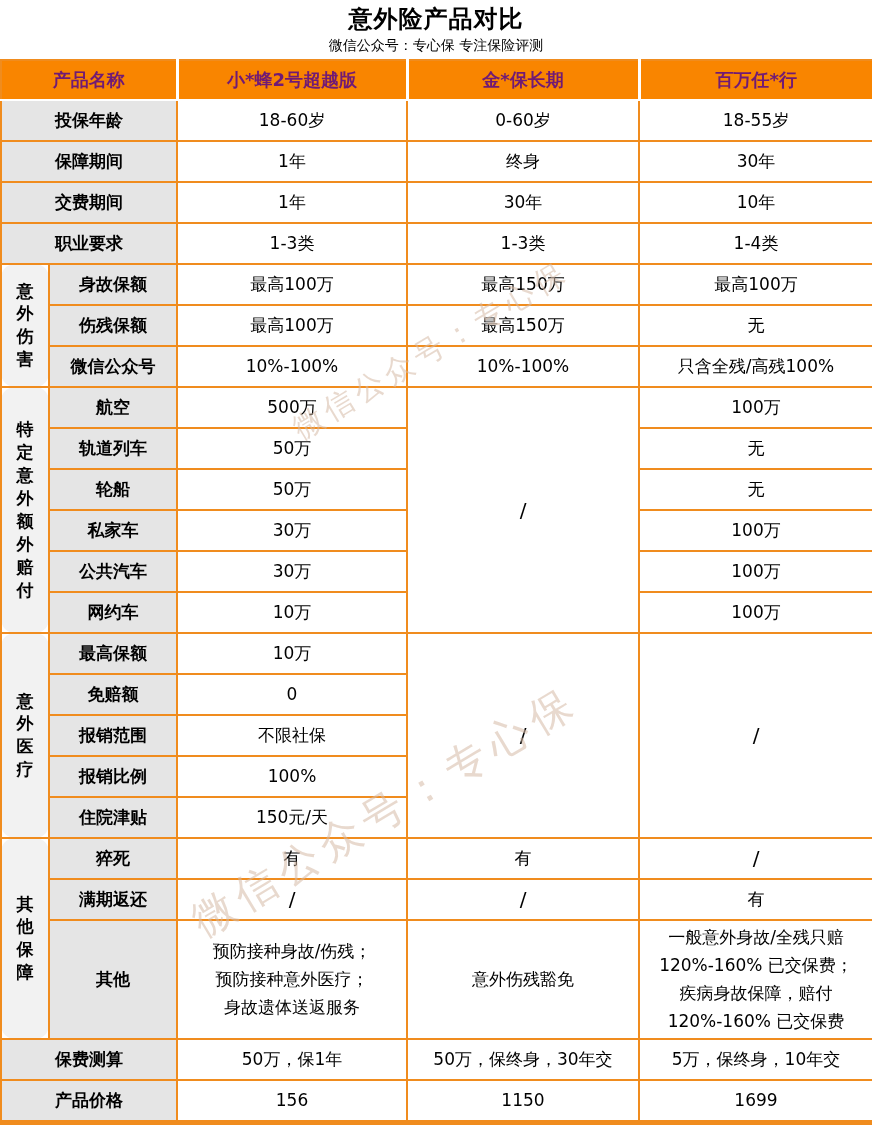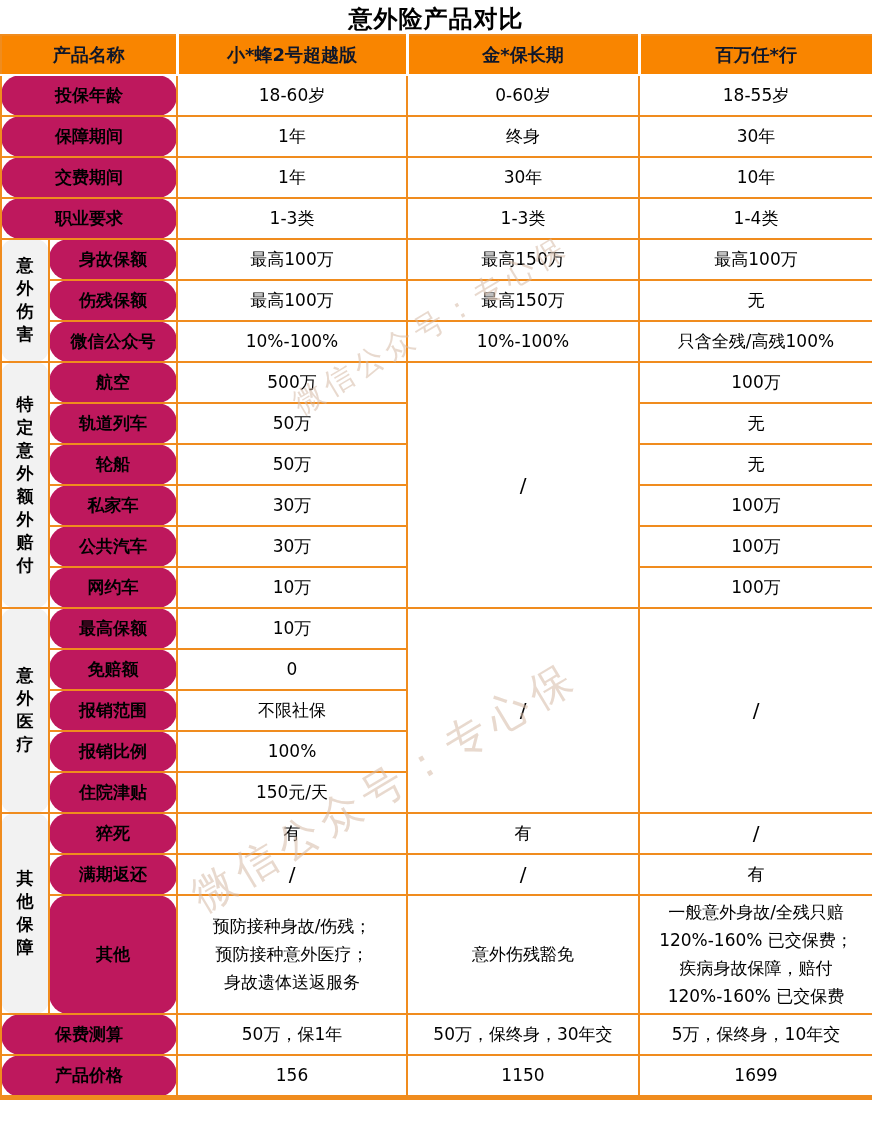--- a/index.html
+++ b/index.html
@@ -29,40 +29,40 @@
 
   table {
     width: 872px;
     border-collapse: collapse;
     table-layout: fixed;
     border: 2px solid #F08C1E;
     border-bottom: 5px solid #F08C1E;
   }
   th {
     background: #F98500;
-    color: #0f172a;
+    color: #701a75;
     font-size: 18px;
     font-weight: 700;
     height: 38px;
     padding: 0;
     border-right: 3px solid #ffffff;
     border-bottom: 2px solid #ffffff;
   }
   th.last { border-right: 2px solid #701a75; }
 
   td {
     border: 2px solid #F08C1E;
     text-align: center;
     vertical-align: middle;
     font-size: 17px;
     height: 39px;
     padding: 0 2px;
     background: #ffffff;
   }
-  td.lbl { background: #be185d; font-weight: 700; border-radius: 20px; }
+  td.lbl { background: #e5e5e5; font-weight: 700; }
   td.grp {
     background: #F2F2F2;
     font-weight: 700;
     line-height: 1.35;
     padding: 0 11px;
     word-break: break-all;
     border-radius: 14px;
   }
   td.slash { font-size: 20px; }
   tr.tall td { height: 117px; }
@@ -80,20 +80,21 @@
   }
   .wm1 { left: 296px; top: 352px; font-size: 30px; letter-spacing: 5px; }
   .wm2 { left: 196px; top: 838px; font-size: 42px; letter-spacing: 7px; }
 </style>
 </head>
 <body>
 
 <div class="page">
 
   <div class="title">意外险产品对比</div>
+  <div class="subtitle">微信公众号：专心保 专注保险评测</div>
 
   <div class="table-wrap">
 
     <div class="watermark wm1">微信公众号：专心保</div>
     <div class="watermark wm2">微信公众号：专心保</div>
 
     <table>
       <colgroup>
         <col style="width:48px">
           <col style="width:128px">

